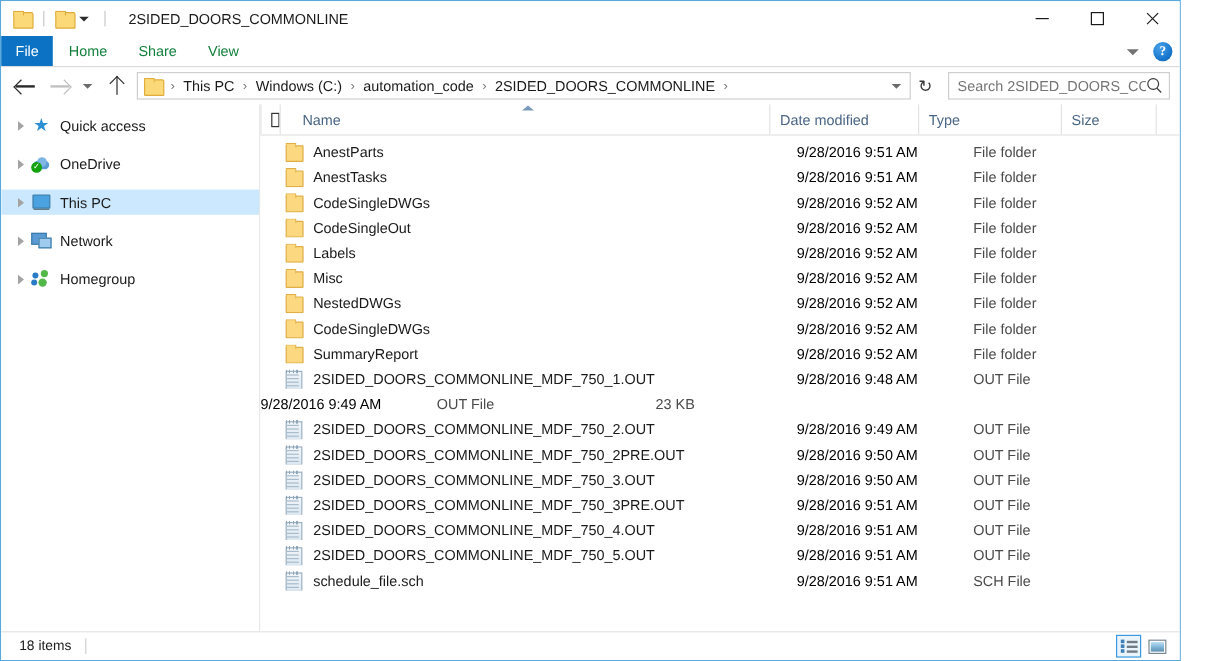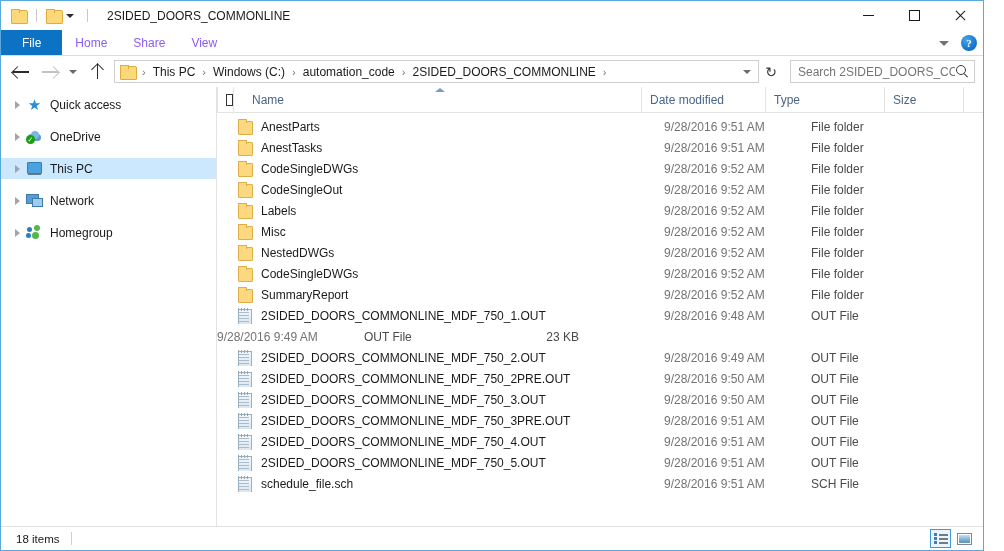--- a/index.html
+++ b/index.html
@@ -62,23 +62,23 @@
   .wc-close::after  { transform: rotate(-45deg); }
 
   
   .ribbon {
     height: 26px; flex: 0 0 26px; background:#ffffff;
     display:flex; align-items:stretch; position:relative;
     border-bottom:1px solid #dcdcdc;
   }
   .tab {
     display:flex; align-items:center; justify-content:center;
-    font-size:12px; color:#8b5cf6; padding:0 13px; cursor:default; white-space:nowrap;
-  }
-  .tab.file { background:#0b72c4; color:#ffffff; padding:0 21px; }
+    font-size:12px; color:#15803d; padding:0 13px; cursor:default; white-space:nowrap;
+  }
+  .tab.file { background:#0b72c4; color:#ffffff; padding:0 12px; }
   .ribbon-right { position:absolute; right:6px; top:0; height:26px; display:flex; align-items:center; gap:12px; }
   .chev-dn {
     width:0;height:0;border-left:5px solid transparent;border-right:5px solid transparent;
     border-top:5px solid #5a5a5a; opacity:.85;
   }
   .help-ico {
     width:16px;height:16px;border-radius:50%;
     background: radial-gradient(circle at 35% 30%, #4aa3e8 0%, #1878cf 60%, #0c5fae 100%);
     color:#fff; font-size:11px; font-weight:bold; display:flex; align-items:center; justify-content:center;
     font-family:"Liberation Serif", serif;
@@ -208,21 +208,21 @@
   .col-name { width:408px; flex:0 0 408px; padding-left:18px; }
   .col-date { width:124px; flex:0 0 124px;text-align:center; }
   .col-type { width:119px; flex:0 0 119px; }
   .col-size { width:79px; flex:0 0 79px; }
   .col-rest { flex:1; }
 
   .rows { flex:1; overflow:hidden; padding-top:3px; }
   .row { height:21px; display:flex; align-items:center; font-size:12px; color:#1a1a1a;gap:23px; }
   .cell { overflow:hidden; white-space:nowrap; }
   .cell-name { width:424px; flex:0 0 424px; display:flex; align-items:center; padding-left:20px; }
-  .cell-date { width:124px; flex:0 0 124px; color:#737373; }
+  .cell-date { width:124px; flex:0 0 124px; color:#000000; }
   .cell-type { width:119px; flex:0 0 119px; color:#4a4a4a; }
   .cell-size { width:79px; flex:0 0 79px; color:#4a4a4a; text-align:right; padding-right:6px; }
 
   .ic { width:16px; height:16px; position:relative; margin-right:8px; flex:0 0 16px; }
   
   .ic-folder::before {
     content:""; position:absolute; left:1px; top:2px; width:13px; height:12px;
     background:#fcd881; border:1px solid #dfae46; border-radius:0 1px 1px 1px;
   }
   .ic-folder::after {

